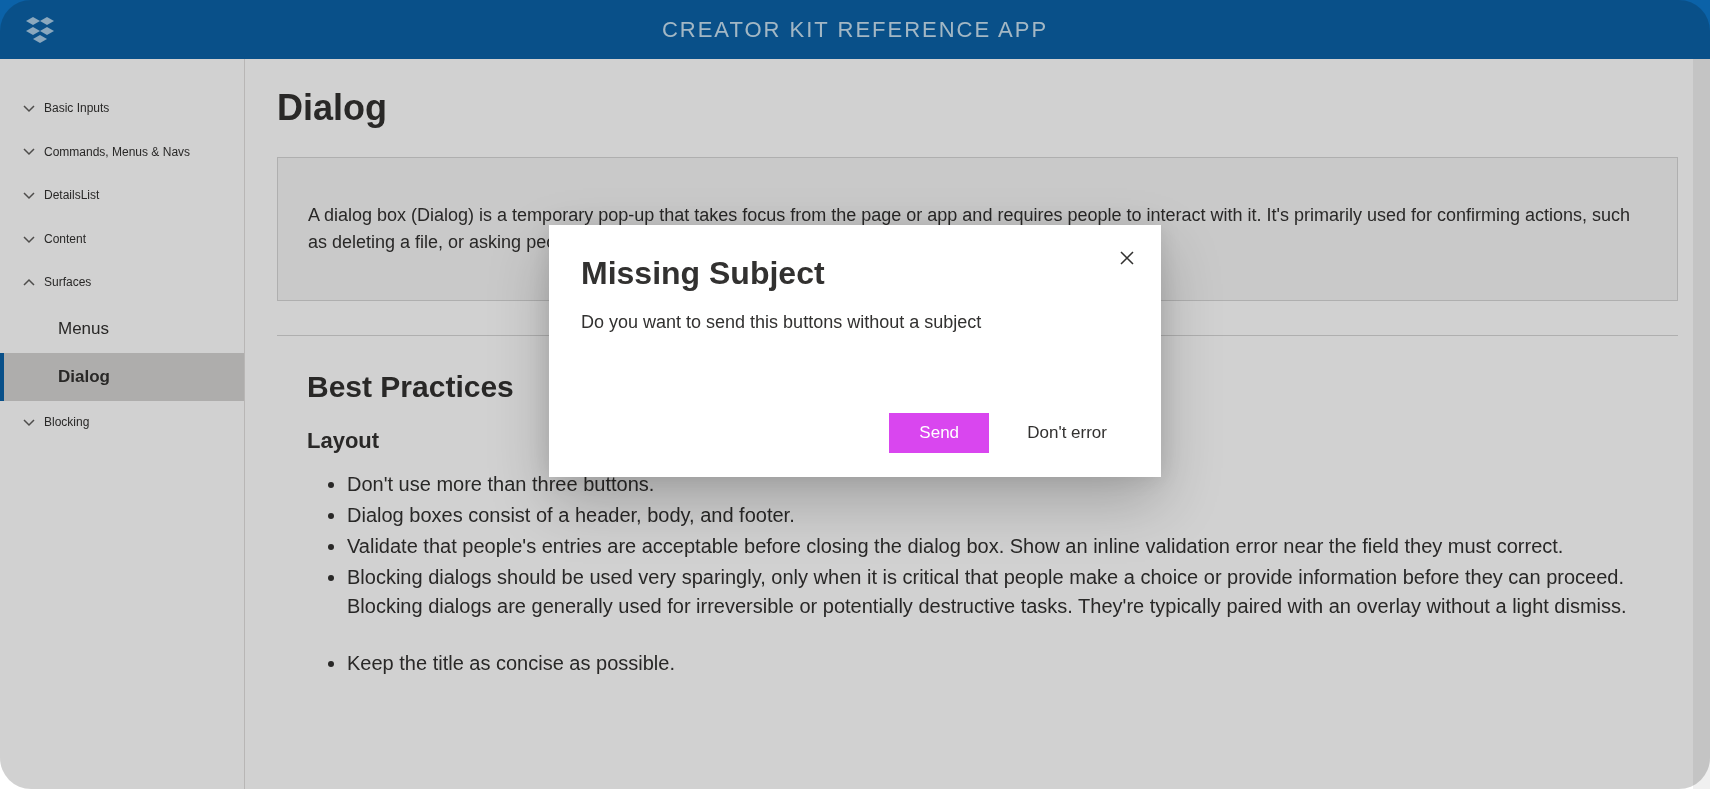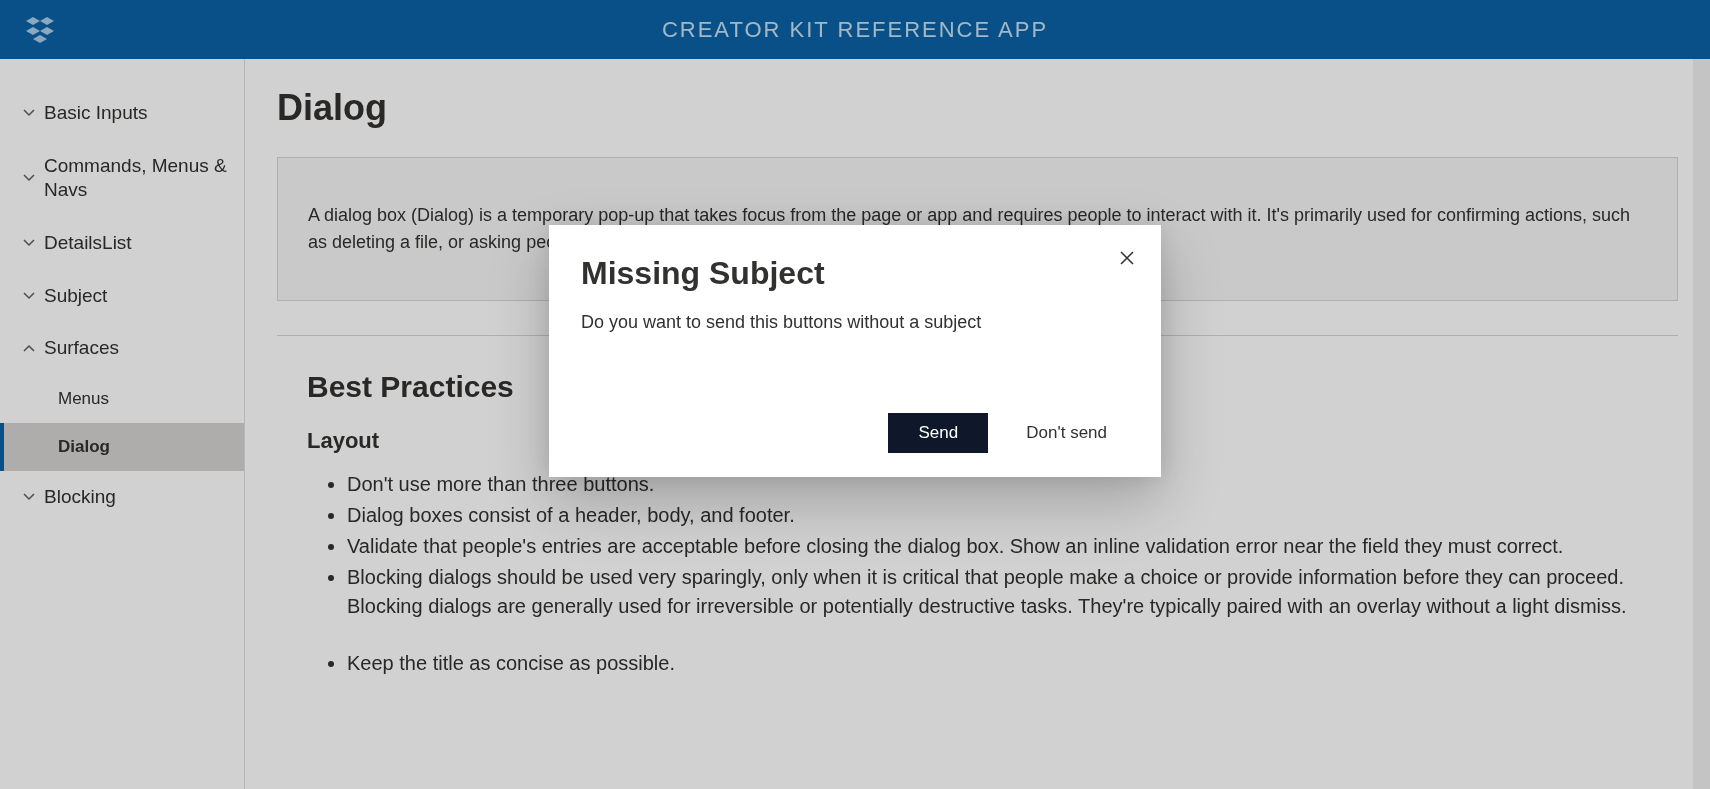--- a/index.html
+++ b/index.html
@@ -42,21 +42,21 @@
 .sidebar {
   width: 245px;
   border-right: 1px solid #e1dfdd;
   padding-top: 28px;
   background: #fff;
 }
 .nav-item {
   display: flex;
   align-items: center;
   padding: 14px 16px 14px 18px;
-  font-size: 19px;
+  font-size: 12px;
   color: #323130;
   cursor: pointer;
   line-height: 1.3;
 }
 .nav-item .chev {
   width: 22px;
   display: inline-flex;
   justify-content: center;
   color: #605e5c;
   flex-shrink: 0;
@@ -123,20 +123,21 @@
   line-height: 1.45;
   margin-bottom: 2px;
 }
 .overlay {
   position: absolute;
   inset: 0;
   background: rgba(0,0,0,0.18);
   display: flex;
   align-items: flex-start;
   justify-content: center;
+  border-radius: 31px;
 }
 .dialog {
   margin-top: 225px;
   width: 612px;
   background: #fff;
   box-shadow: 0 25px 57px rgba(0,0,0,0.22), 0 0 20px rgba(0,0,0,0.1);
   padding: 30px 32px 24px 32px;
   position: relative;
 }
 .dialog-close {
@@ -172,21 +173,21 @@
 .btn {
   min-width: 100px;
   height: 40px;
   padding: 0 22px;
   font-size: 17px;
   border: none;
   cursor: pointer;
   font-family: inherit;
 }
 .btn-primary {
-  background: #0f172a;
+  background: #d946ef;
   color: #fff;
 }
 .btn-default {
   background: #fff;
   color: #323130;
 }
 .scrollbar-track {
   position: absolute;
   top: 59px;
   right: 0;
@@ -238,21 +239,21 @@
           </svg>
         </span>
       <span class="lbl">DetailsList</span>
     </div>
     <div class="nav-item">
       <span class="chev">
           <svg width="12" height="12" viewBox="0 0 12 12">
             <path d="M1 3 L6 8 L11 3" stroke="#605e5c" stroke-width="1.5" fill="none"></path>
           </svg>
         </span>
-      <span class="lbl">Subject</span>
+      <span class="lbl">Content</span>
     </div>
     <div class="nav-item">
       <span class="chev">
           <svg width="12" height="12" viewBox="0 0 12 12">
             <path d="M1 8 L6 3 L11 8" stroke="#605e5c" stroke-width="1.5" fill="none"></path>
           </svg>
         </span>
       <span class="lbl">Surfaces</span>
     </div>
     <div class="sub-item">
@@ -304,16 +305,16 @@
       <span>
         <svg width="16" height="16" viewBox="0 0 16 16">
             <path d="M2 2 L14 14 M14 2 L2 14" stroke="#323130" stroke-width="1.5"></path>
           </svg>
       </span>
     </button>
     <div class="dialog-title">Missing Subject</div>
     <div class="dialog-body">Do you want to send this buttons without a subject</div>
     <div class="dialog-footer">
       <button class="btn btn-primary">Send</button>
-      <button class="btn btn-default">Don't send</button>
+      <button class="btn btn-default">Don't error</button>
     </div>
   </div>
 </div>
 
 </body></html>

